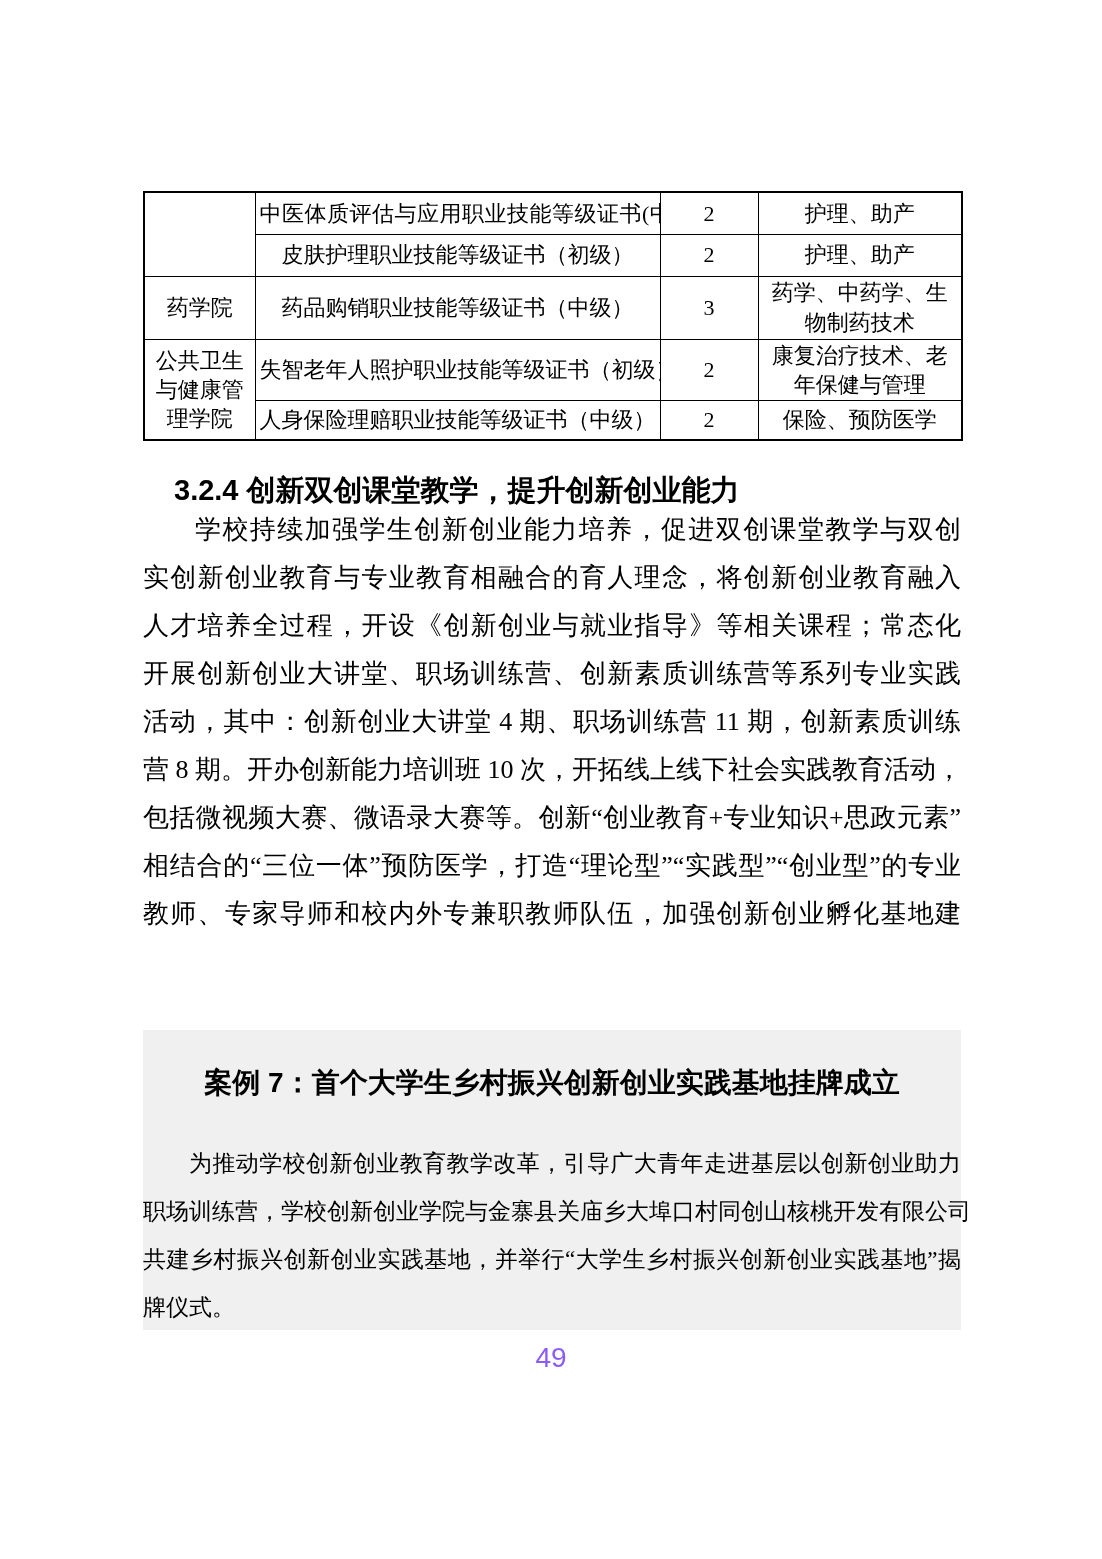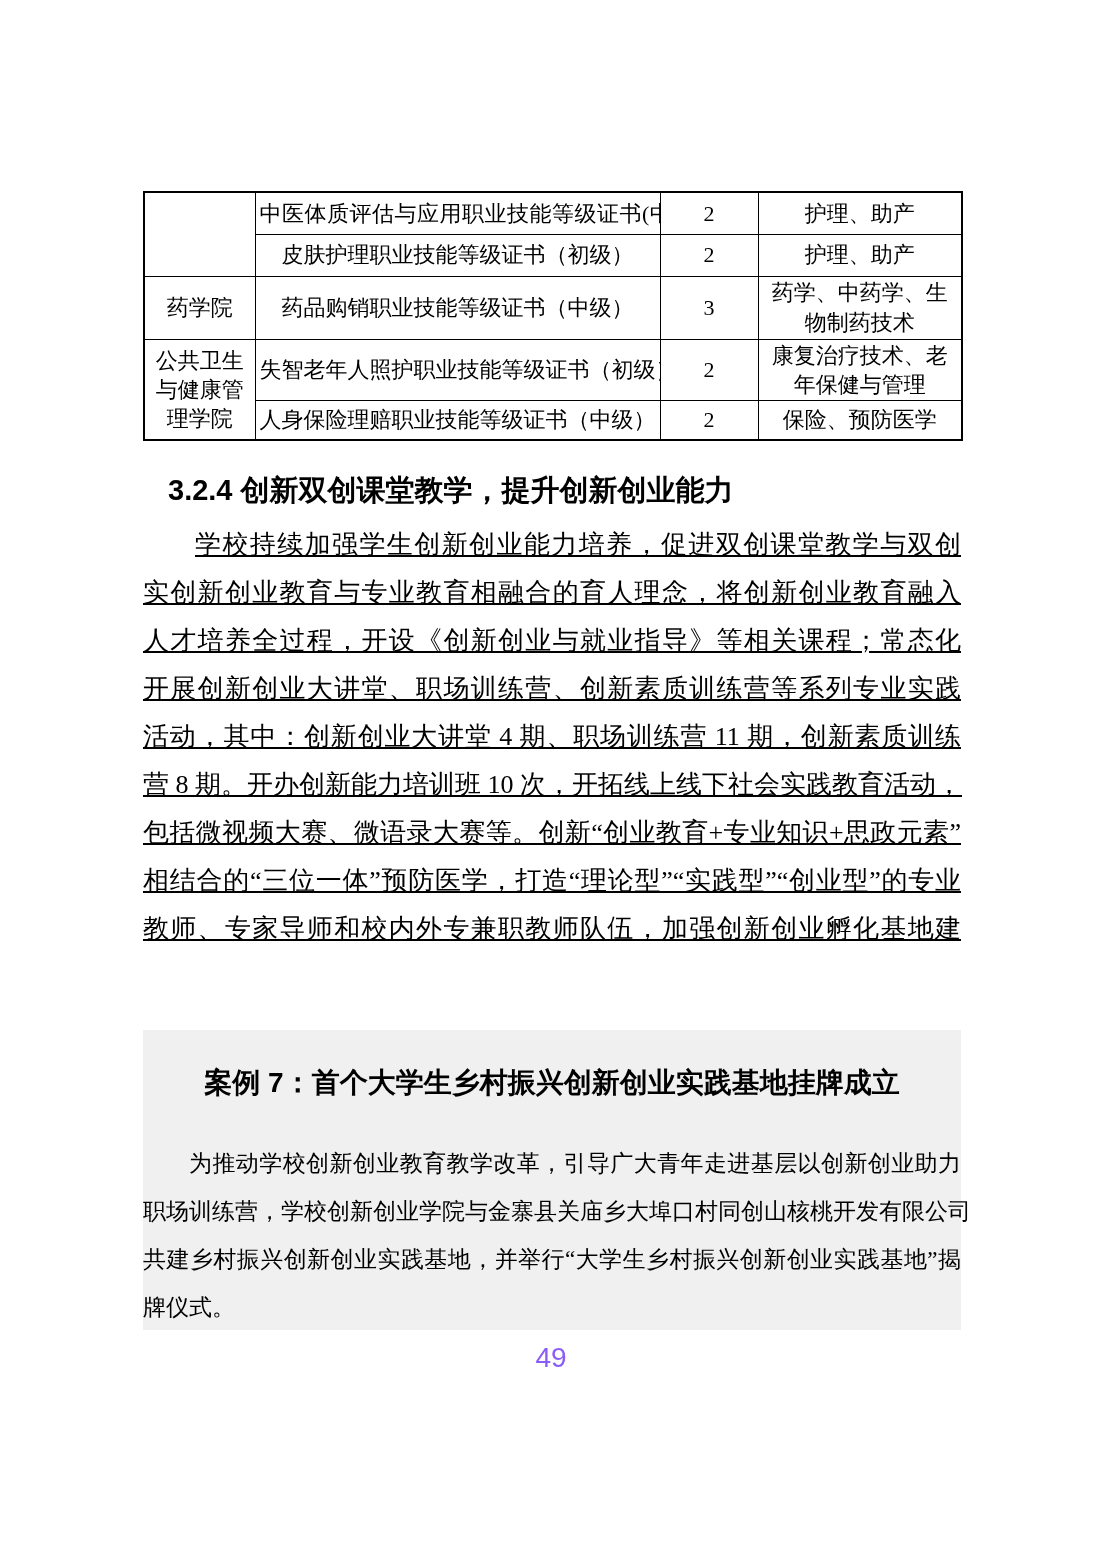--- a/index.html
+++ b/index.html
@@ -35,36 +35,35 @@
   td.majors-cell { font-size: 20px; padding: 1px 4px; }
   tr.r1 { height: 42px; }
   tr.r2 { height: 42px; }
   tr.r3 { height: 63px; }
   tr.r4 { height: 59px; }
   tr.r5 { height: 40px; }
 
   
   .sec-heading {
     position: absolute;
-    left: 132px; top: 464px;
+    left: 138px; top: 464px;
     width: 818px;
     height: 52px; line-height: 52px;
     font-size: 29px;
     font-weight: bold;
     font-family: "Liberation Sans", sans-serif;
     text-indent: 36px;
     white-space: nowrap;
   }
 
   
   .body-lines {
     position: absolute;
-    left: 143px; top: 521px;
+    left: 143px; top: 506px;
     width: 818px;
-    text-decoration: underline;
   }
   .body-line {
     height: 48px; line-height: 48px;
     font-size: 26px;
     white-space: nowrap;
     text-align: justify;
     text-align-last: justify;
   }
   .body-line.first { text-indent: 52px; }
   .body-line.last { text-align-last: left; }

